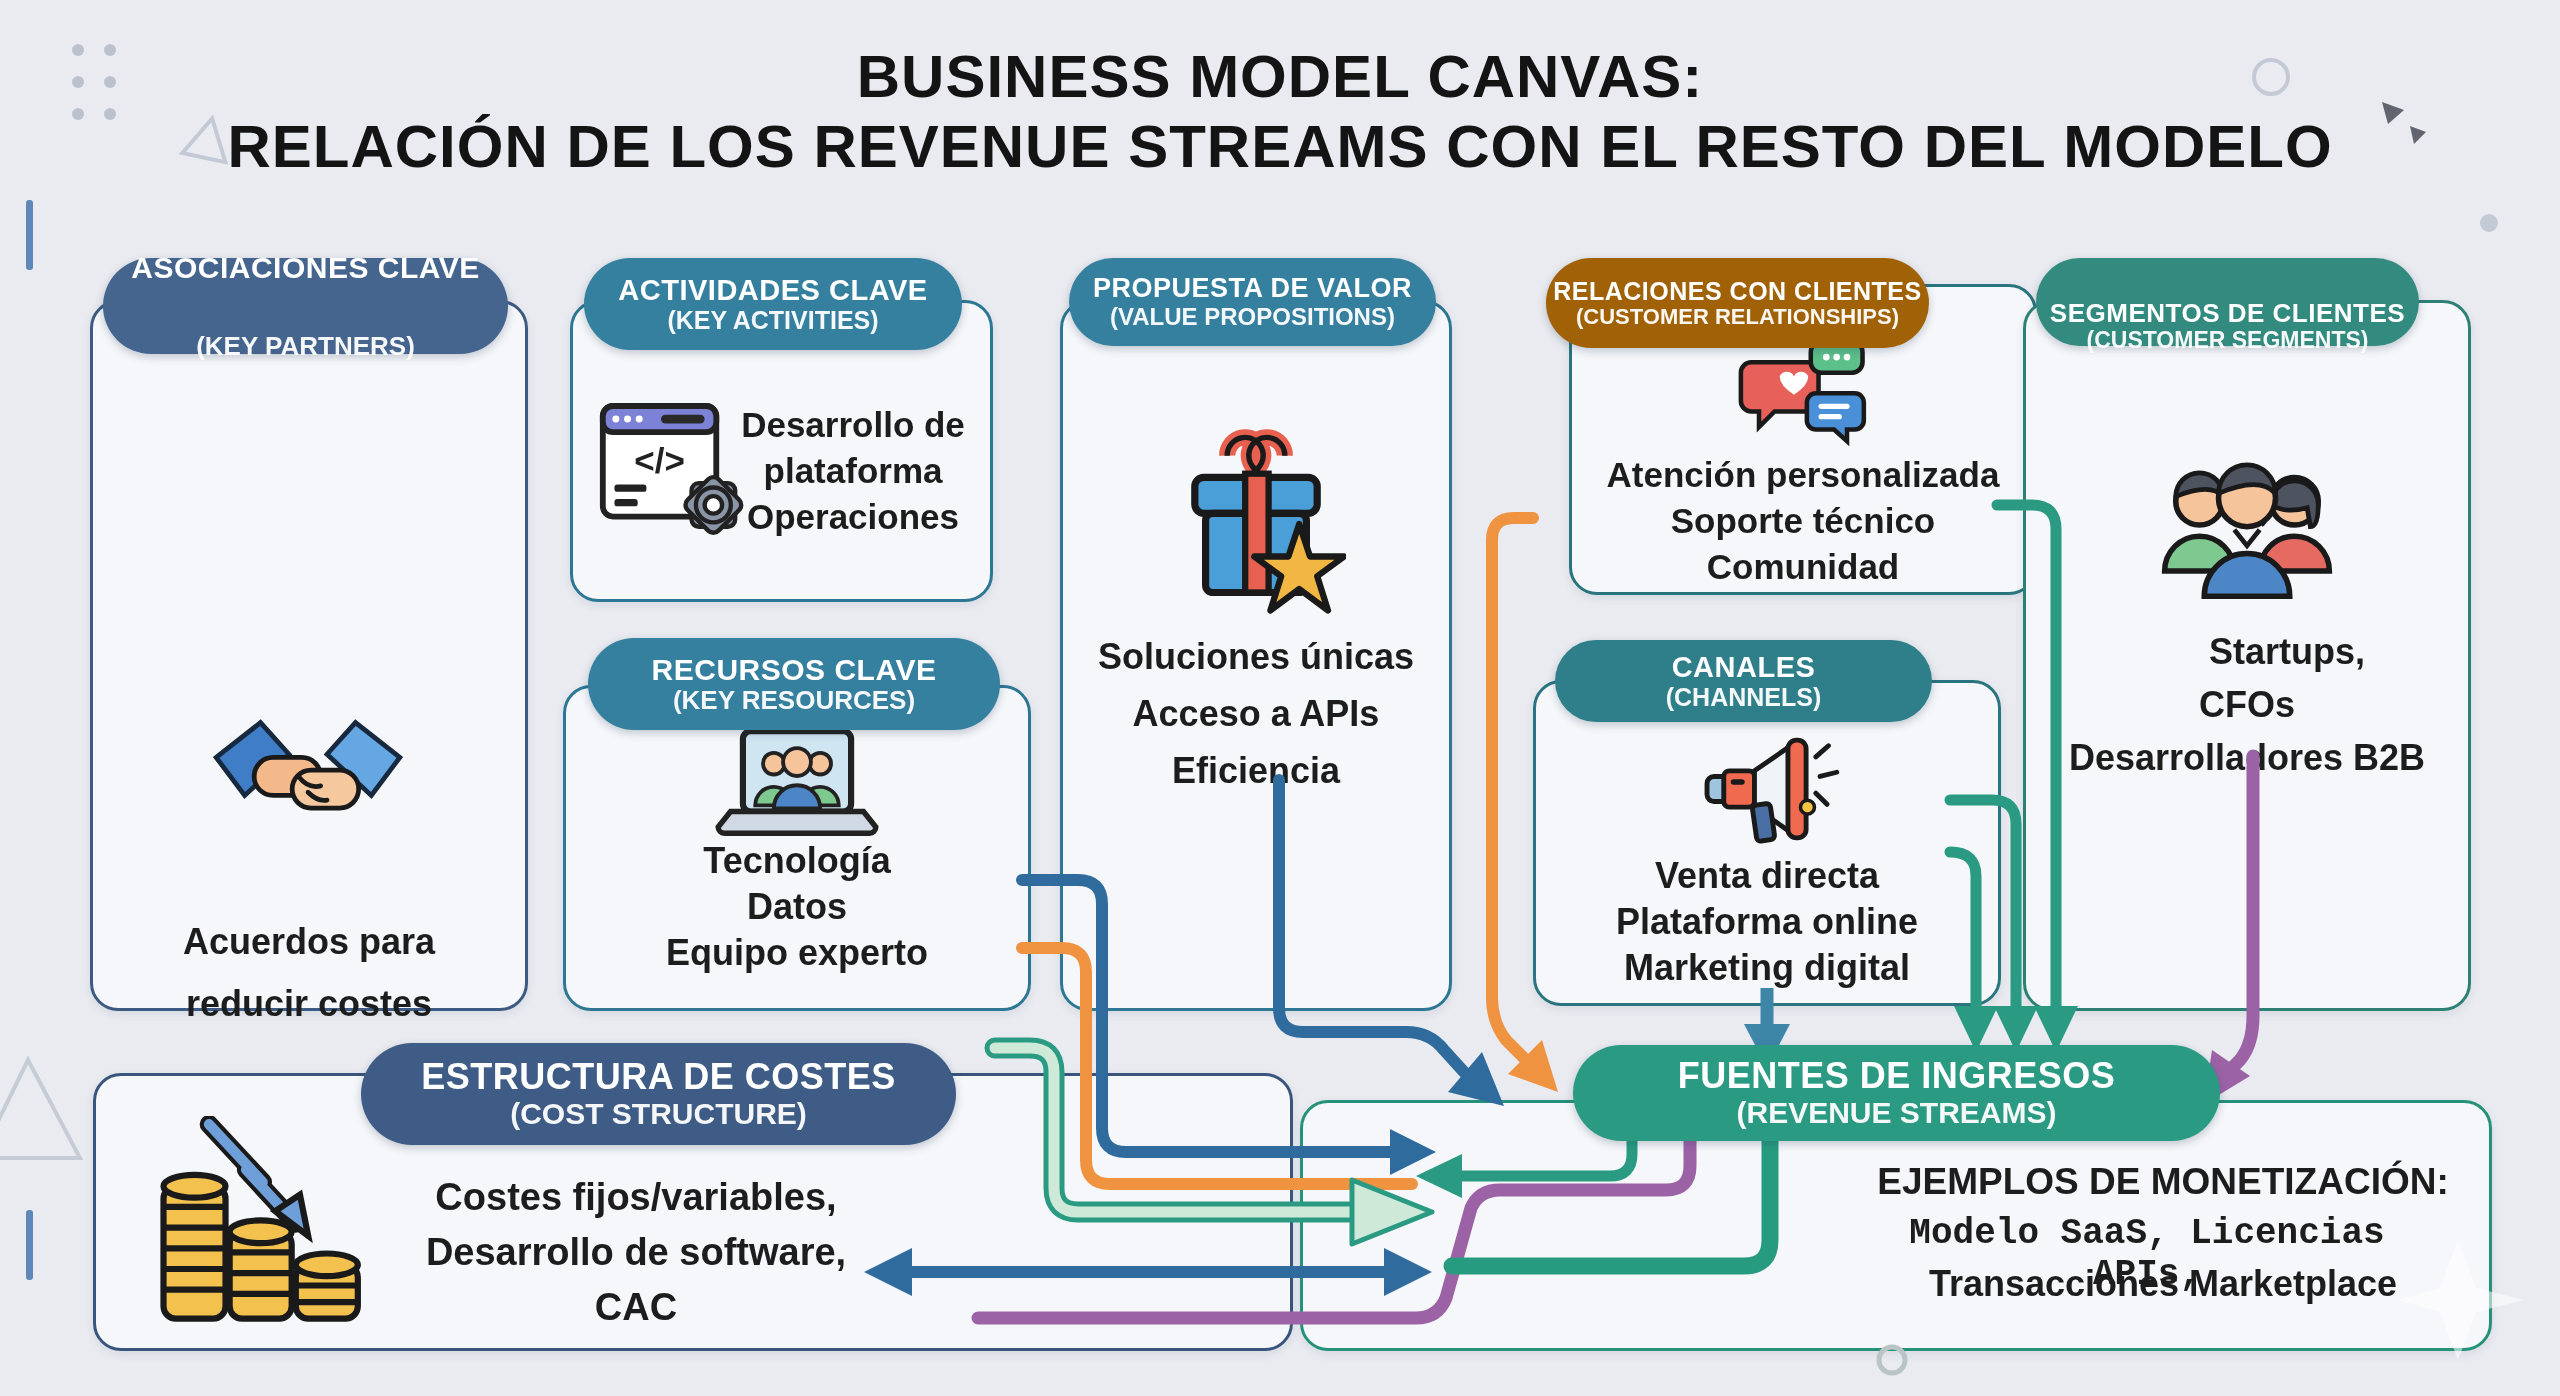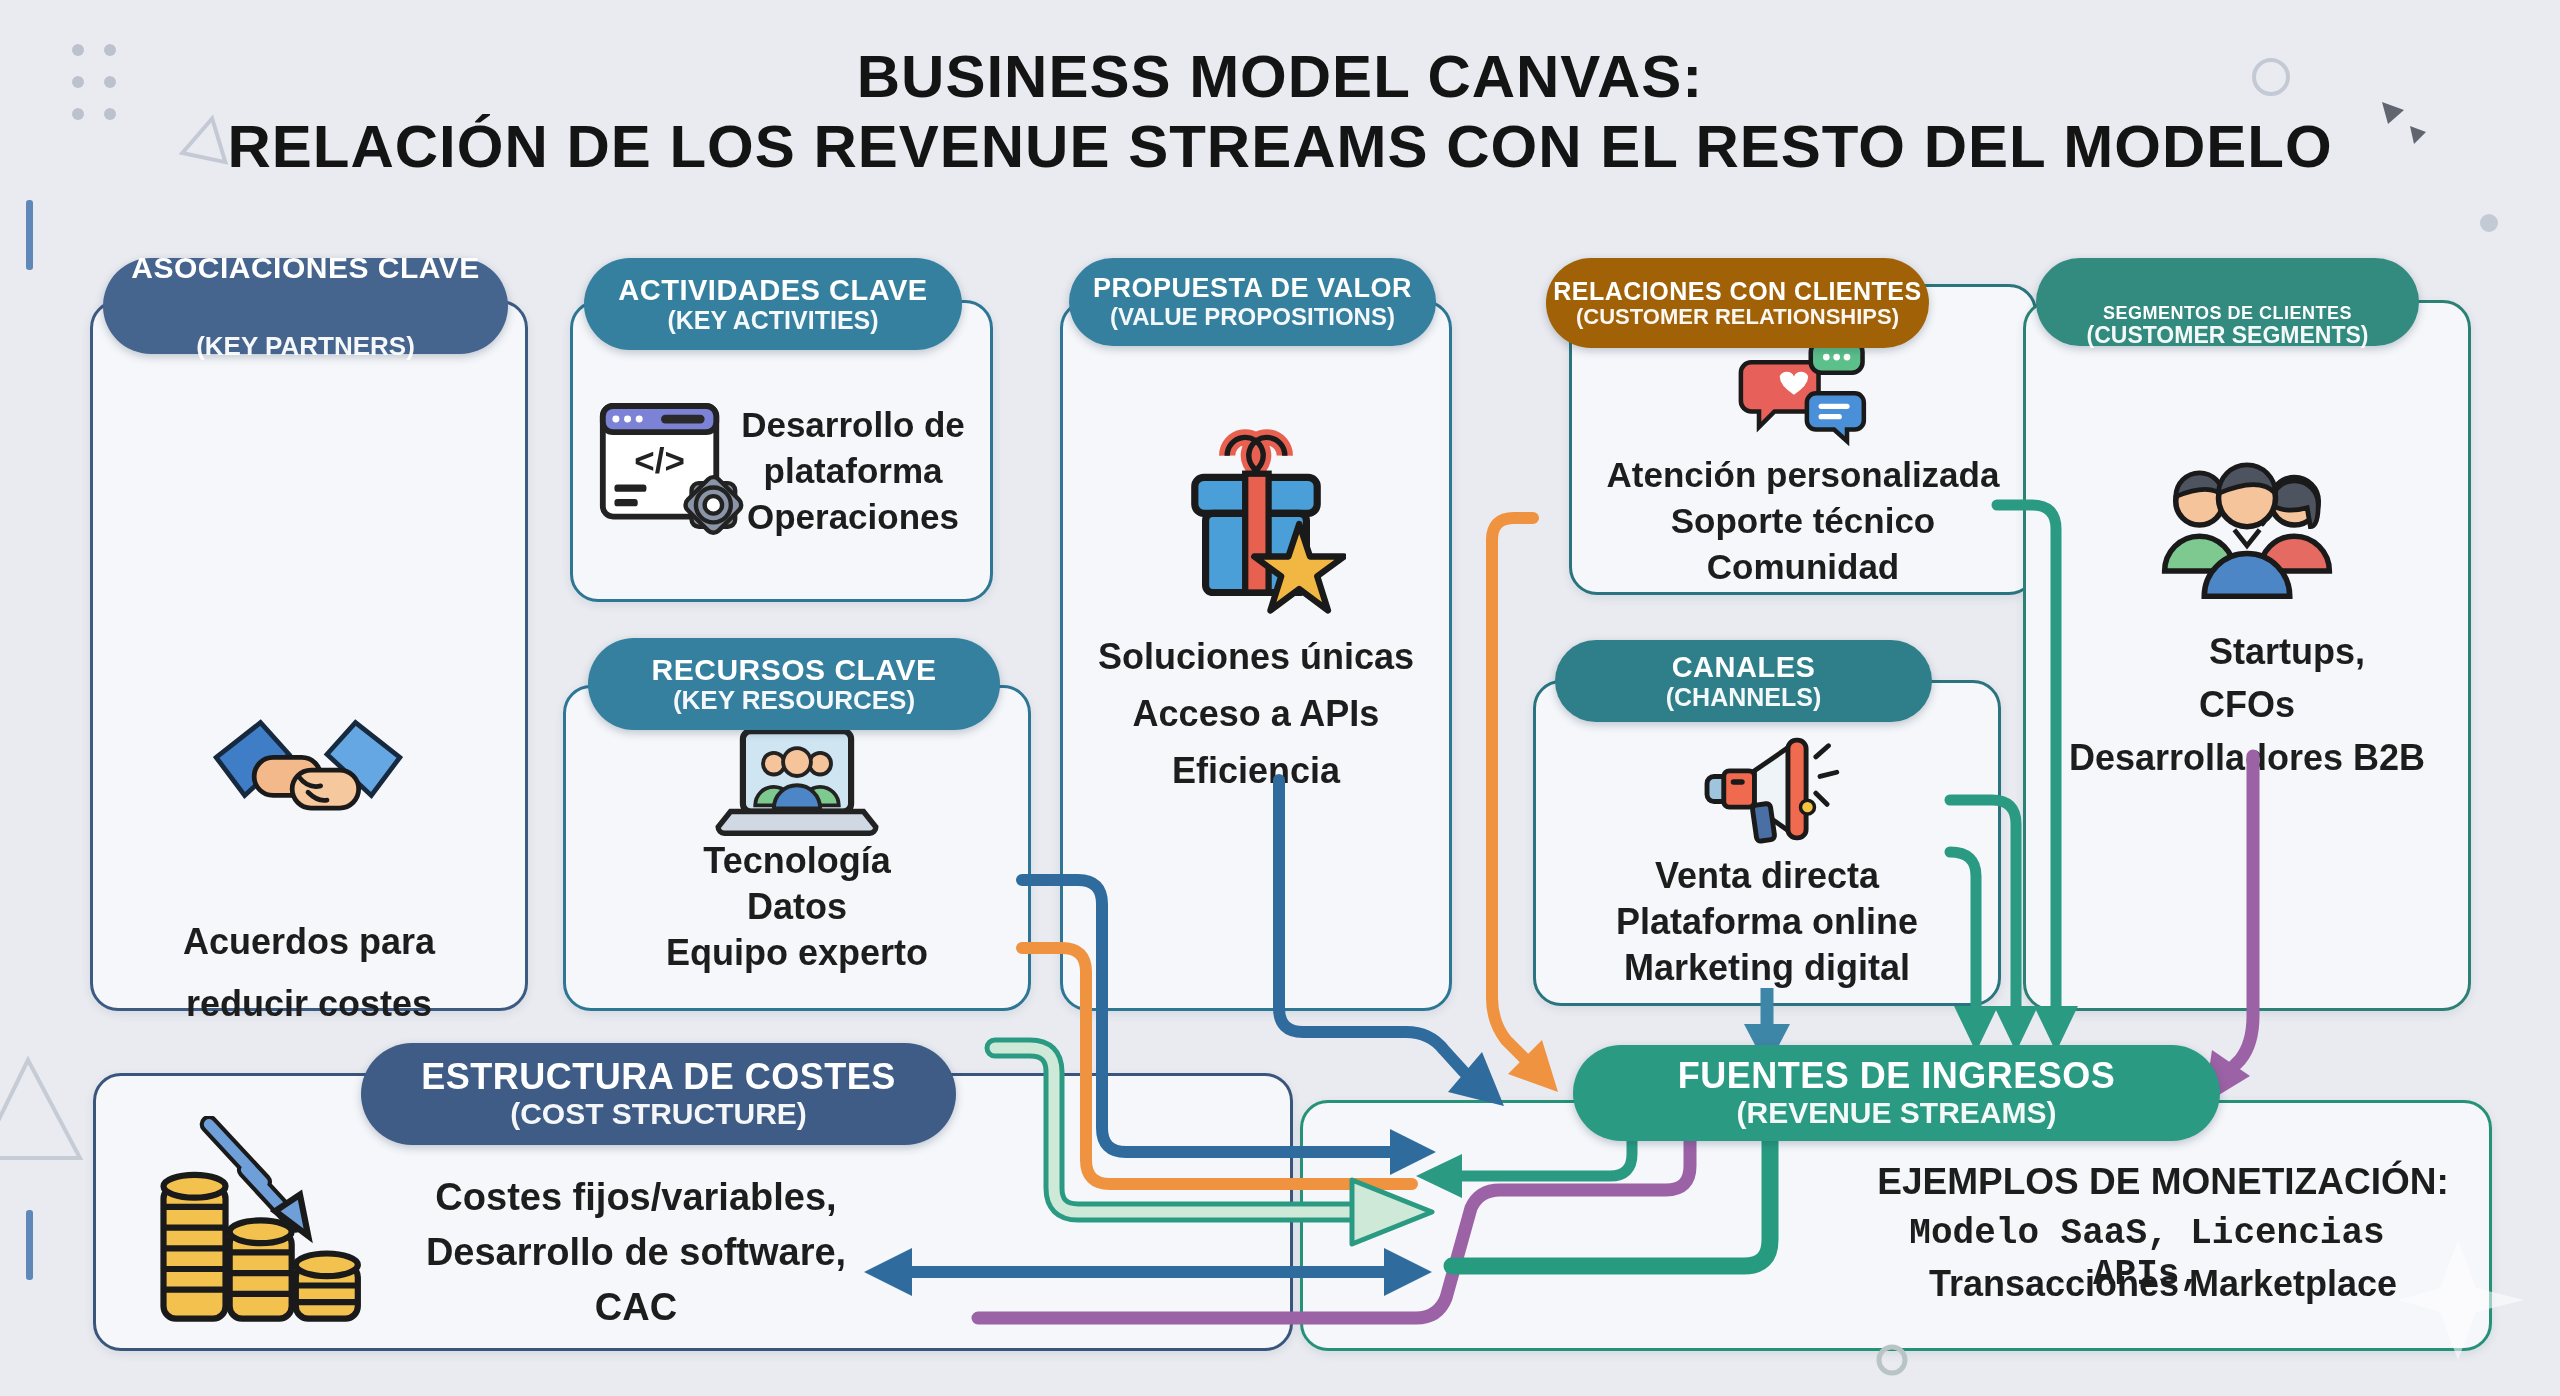--- a/index.html
+++ b/index.html
@@ -296,21 +296,21 @@
   </div>
   <div class="pill" style="left:1546px;top:258px;width:383px;height:90px;background:#a16207;">
     <div class="l1" style="font-size:25px;">RELACIONES CON CLIENTES</div>
     <div class="l2" style="font-size:22px;">(CUSTOMER RELATIONSHIPS)</div>
   </div>
   <div class="pill" style="left:1555px;top:640px;width:377px;height:82px;background:#2e7f89;">
     <div class="l1" style="font-size:29px;">CANALES</div>
     <div class="l2" style="font-size:25px;">(CHANNELS)</div>
   </div>
   <div class="pill" style="left:2036px;top:258px;width:383px;height:88px;background:#338a7e;">
-    <div class="l1" style="font-size:18px;margin-top:48px;">SEGMENTOS DE CLIENTES</div>
+    <div class="l1" style="font-size:26px;margin-top:48px;">SEGMENTOS DE CLIENTES</div>
     <div class="l2" style="font-size:23px;">(CUSTOMER SEGMENTS)</div>
   </div>
   <div class="pill" style="left:361px;top:1043px;width:595px;height:102px;background:#3e5c85;">
     <div class="l1" style="font-size:36px;">ESTRUCTURA DE COSTES</div>
     <div class="l2" style="font-size:30px;">(COST STRUCTURE)</div>
   </div>
   <div class="pill" style="left:1573px;top:1045px;width:647px;height:96px;background:#2a9b82;">
     <div class="l1" style="font-size:36px;">FUENTES DE INGRESOS</div>
     <div class="l2" style="font-size:30px;">(REVENUE STREAMS)</div>
   </div>

